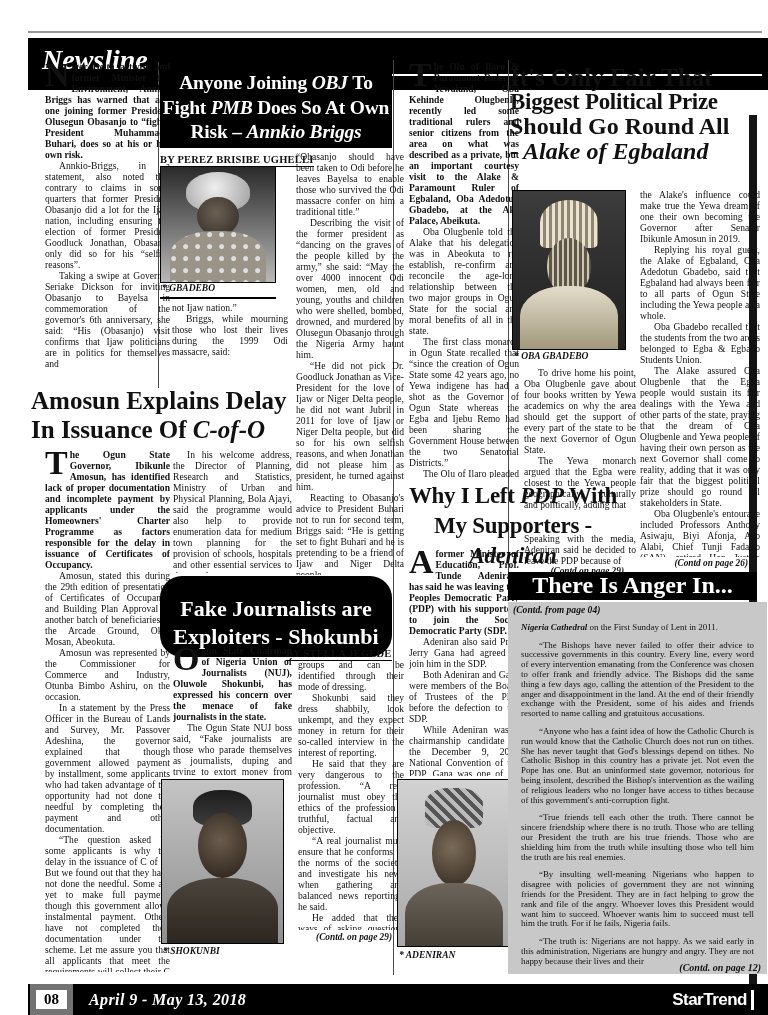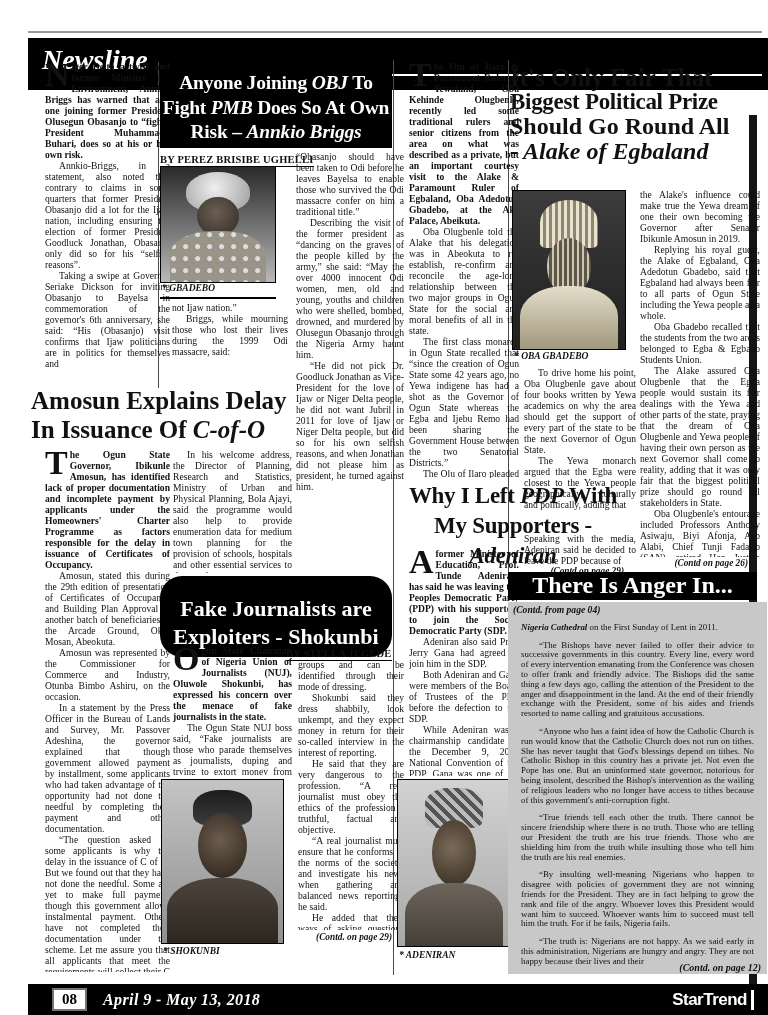--- a/index.html
+++ b/index.html
@@ -79,21 +79,21 @@
   .angerbox{background:#c8c8c8;font-size:8.9px;line-height:9.8px;text-align:justify;
         padding:3px 5px;overflow:hidden;}
   .angerbox p{margin:8px;text-indent:18px;font-family:Liberation Serif, serif;}
   .angerbox p.first{text-indent:0;}
   .angerbox .lead{font-weight:bold;font-style:italic;}
   .contdfrom{font-weight:bold;font-style:italic;font-size:9.6px;}
   
   .footer{left:28px;top:984px;width:740px;height:31px;background:#000;display:flex;
         align-items:center;}
   .pagenum{background:#fff;color:#000;font-weight:bold;font-size:15px;padding:1px 8px;
-        margin-left:24px;border:2px solid #737373;}
+        margin-left:2px;border:6px solid #737373;}
   .fdate{color:#fff;font-style:italic;font-weight:bold;font-size:16px;margin-left:16px;
         letter-spacing:0.4px;}
   .flogo{margin-left:auto;margin-right:14px;color:#fff;font-weight:bold;font-size:17px;
         font-family:"Liberation Sans","DejaVu Sans",sans-serif;letter-spacing:-0.5px;
         border-right:3px solid #fff;padding-right:4px;}
 </style>
 </head>
 <body>
 
 <div class="page">
@@ -133,20 +133,21 @@
     <div>
         <p>not Ijaw nation.”</p>
         <p>Briggs, while mourning those who lost their lives during the 1999 Odi massacre, said:</p>
       </div>
   </div>
   <div class="abs body flush" style="left:284px;top:151px;width:108px;height:424px;">
     <div>
         <p>“Obasanjo should have been taken to Odi before he leaves Bayelsa to enable those who survived the Odi massacre confer on him a traditional title.”</p>
         <p>Describing the visit of the former president as “dancing on the graves of the people killed by the army,” she said: “May the over 4000 innocent Odi women, men, old and young, youths and children who were shelled, bombed, drowned, and murdered by Olusegun Obasanjo through the Nigeria Army haunt him.</p>
         <p>“He did not pick Dr. Goodluck Jonathan as Vice-President for the love of Ijaw or Niger Delta people, he did not want Jubril in 2011 for love of Ijaw or Niger Delta people, but did so for his own selfish reasons, and when Jonathan did not please him as president, he turned against him.</p>
+        <p>Reacting to Obasanjo's advice to President Buhari not to run for second term, Briggs said: “He is getting set to fight Buhari and he is pretending to be a friend of Ijaw and Niger Delta people.</p>
       </div>
   </div>
 
   <div class="abs h-amosun" style="left:31px;top:386px;width:290px;height:60px;">
     <div><span>Amosun Explains Delay</span></div>
     <div><span>In Issuance Of </span><span class="em">C-of-O</span></div>
   </div>
   <div class="abs body" style="left:33px;top:449px;width:125px;height:523px;">
     <p class="intro drop">The Ogun State Governor, Ibikunle Amosun, has identified lack of proper documentation and incomplete payment by applicants under the Homeowners' Charter Programme as factors responsible for the delay in issuance of Certificates of Occupancy.</p>
     <div>

